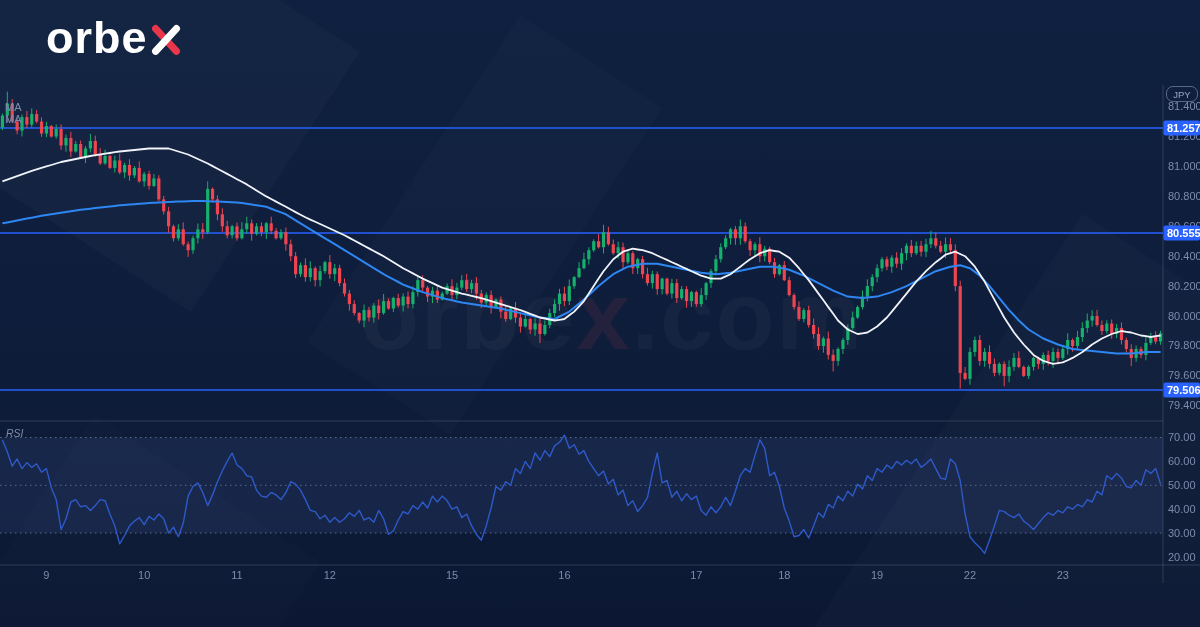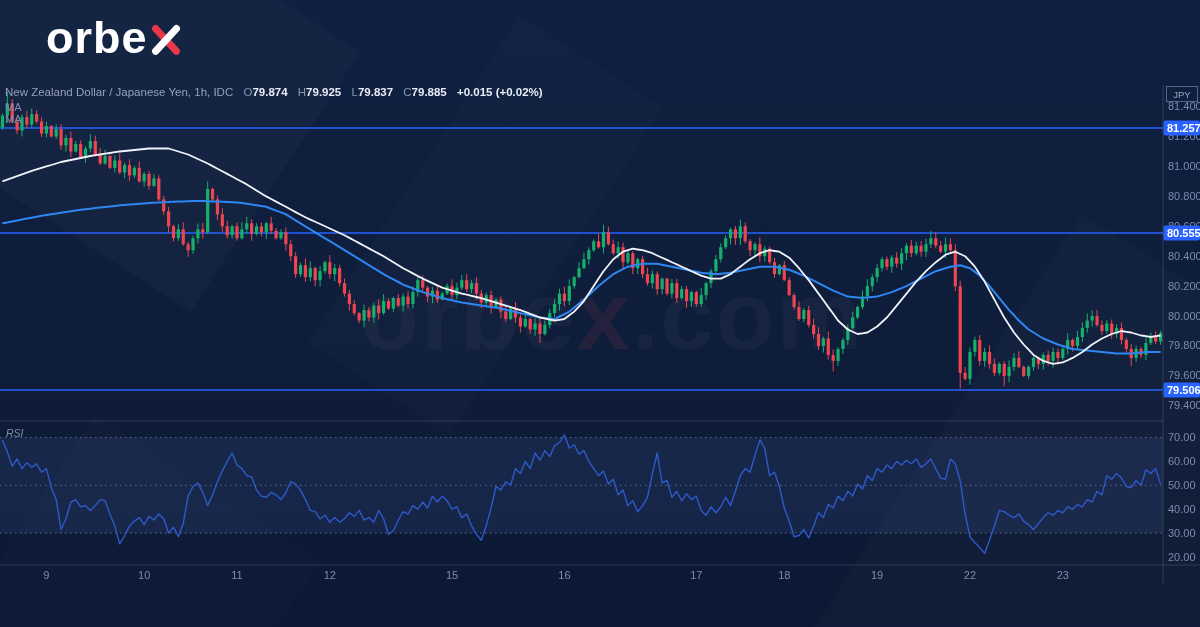--- a/index.html
+++ b/index.html
@@ -20,21 +20,21 @@
         font-size:45px;font-weight:bold;letter-spacing:1px;display:flex;align-items:center;}
   .logo svg{margin-left:1px;}
   .hdr{position:absolute;left:5px;top:86px;z-index:4;font-size:11.5px;color:#96a0bc;white-space:nowrap;}
   .hdr .lbl{color:#8a96b5;margin-left:7px;}
   .hdr .val{color:#e8ecf7;font-weight:bold;}
   .hdr .chg{color:#e8ecf7;font-weight:bold;margin-left:7px;}
   .ma-lbl{position:absolute;left:5px;z-index:4;font-size:11px;color:#7e8bad;}
   .ma1{top:101px;} .ma2{top:113px;}
   .rsi-lbl{position:absolute;left:6px;top:427px;z-index:4;font-size:10.5px;color:#7e8bad;font-style:italic;}
   .jpy-chip{position:absolute;left:1166px;top:86px;width:30px;height:14px;z-index:4;
-            border:1px solid rgba(148,163,199,0.55);border-radius:0;color:#9aa6c3;
+            border:1px solid rgba(148,163,199,0.55);border-radius:7px;color:#9aa6c3;
             font-size:9.5px;display:flex;align-items:center;justify-content:center;}
   text{font-family:"Liberation Sans","DejaVu Sans",sans-serif;}
 </style>
 </head>
 <body>
 
 <div class="stage">
 
   <div class="decor d1"></div>
   <div class="decor d2"></div>
@@ -590,26 +590,18 @@
     </svg>
 
   <div class="logo">
     <span>orbe</span>
     <svg width="34" height="36" viewBox="0 0 34 38">
       <line x1="6" y1="9" x2="28" y2="33" stroke="#e8374a" stroke-width="7.5" stroke-linecap="round"></line>
       <line x1="28" y1="9" x2="6" y2="33" stroke="#ffffff" stroke-width="7.5" stroke-linecap="round"></line>
     </svg>
   </div>
 
-  <div class="hdr">
-    <span>New Zealand Dollar / Japanese Yen, 1h, IDC</span>
-    <span class="lbl">O</span><span class="val">79.874</span>
-    <span class="lbl">H</span><span class="val">79.925</span>
-    <span class="lbl">L</span><span class="val">79.837</span>
-    <span class="lbl">C</span><span class="val">79.885</span>
-    <span class="chg">+0.015 (+0.02%)</span>
-  </div>
   <div class="ma-lbl ma1">MA</div>
   <div class="ma-lbl ma2">MA</div>
   <div class="rsi-lbl">RSI</div>
   <div class="jpy-chip">JPY</div>
 
 </div>
 
 </body></html>

